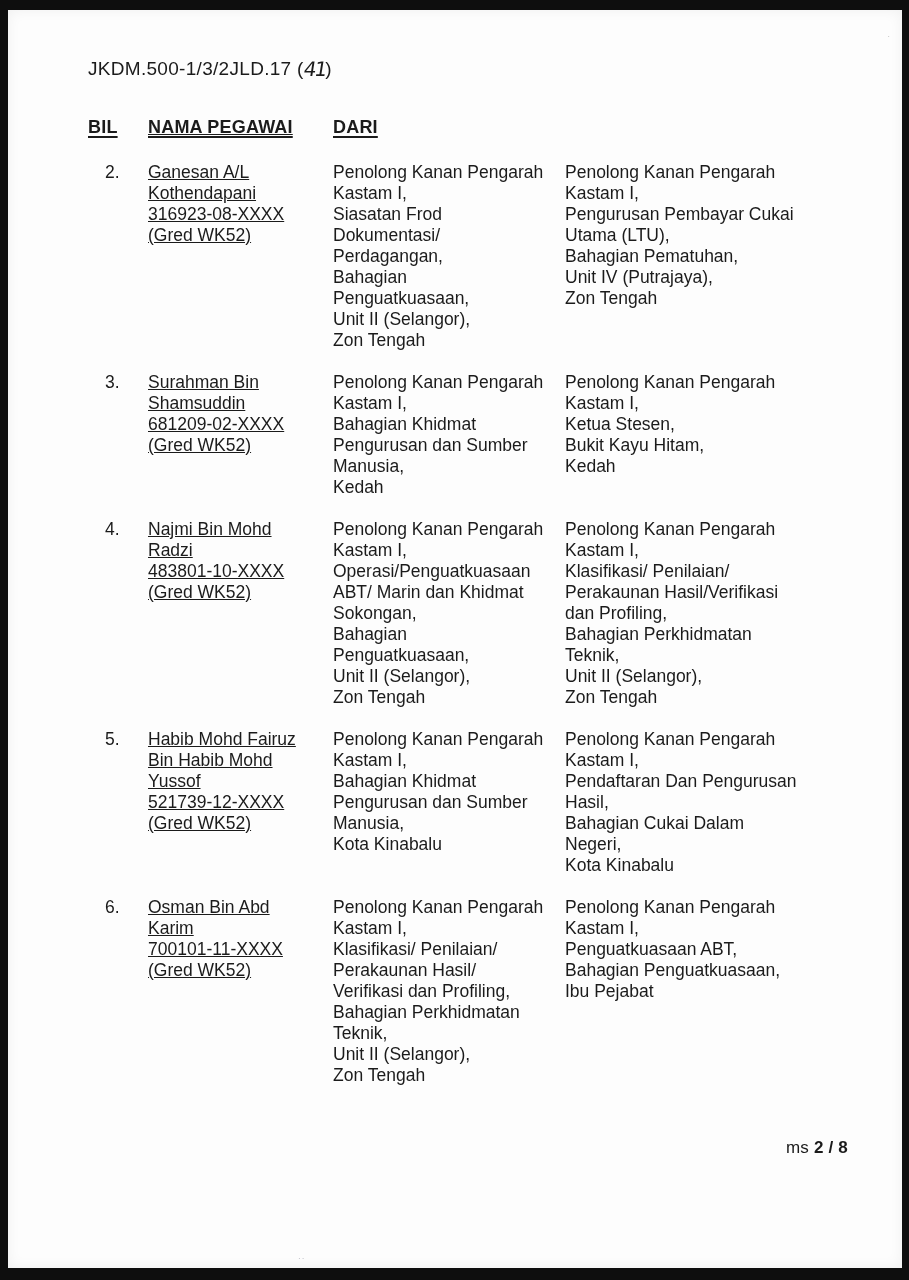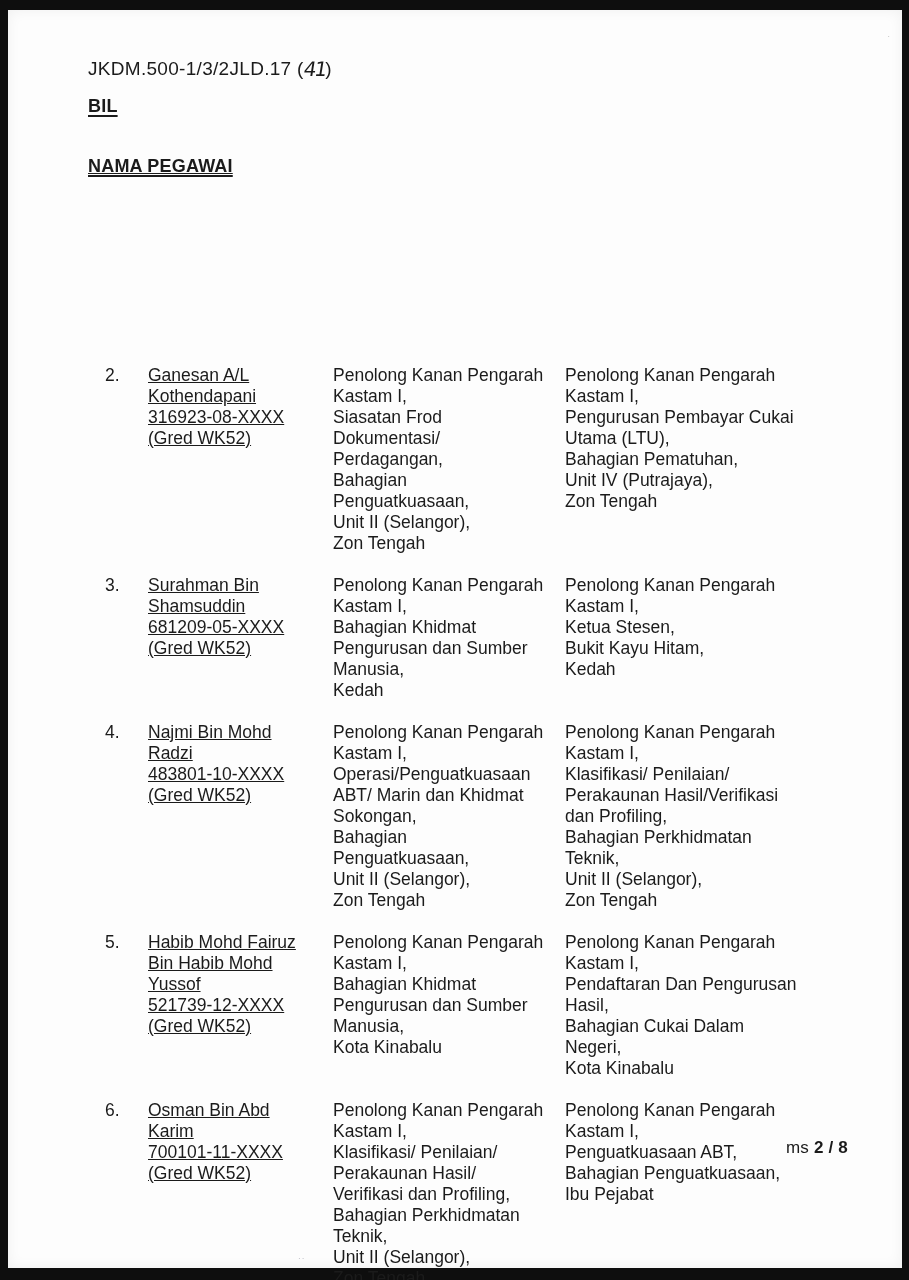--- a/index.html
+++ b/index.html
@@ -22,21 +22,21 @@
 
   .doc-ref { font-size: 19px; letter-spacing: 0.3px; white-space: nowrap; }
   .hand {
     display: inline-block;
     transform: skewX(-9deg) translateY(1px);
     font-family: "DejaVu Sans", sans-serif;
     font-size: 20px;
     letter-spacing: -2px;
   }
 
-  .table-head { display: flex; margin-top: 16px; margin-bottom: 24px; flex-direction: column; }
+  .table-head { display: flex; margin-top: 37px; margin-bottom: 24px; }
   .table-head .hcell {
     font-weight: bold;
     font-size: 18px;
     text-decoration: underline;
     text-underline-offset: 3px;
     text-decoration-thickness: 2px;
     letter-spacing: 0.2px;
   }
   .col-bil  { width: 60px;  flex: 0 0 60px; }
   .col-nama { width: 185px; flex: 0 0 185px; text-decoration: underline; }
@@ -79,20 +79,21 @@
 <body>
 
 <div class="page">
   <div class="content">
 
     <div class="doc-ref"><span>JKDM.500-1/3/2JLD.17</span>&nbsp;<span>(</span><span class="hand">41</span><span>)</span></div>
 
     <div class="table-head">
       <div class="col-bil"><span class="hcell">BIL</span></div>
       <div class="col-nama"><span class="hcell">NAMA PEGAWAI</span></div>
+      <div class="col-dari"><span class="hcell">DARI</span></div>
     </div>
 
     <div id="rows">
   <div class="row">
     <div class="cell col-bil">2.</div>
     <div class="cell col-nama">Ganesan A/L
 Kothendapani
 316923-08-XXXX
 (Gred WK52)</div>
     <div class="cell col-dari">Penolong Kanan Pengarah
@@ -110,21 +111,21 @@
 Utama (LTU),
 Bahagian Pematuhan,
 Unit IV (Putrajaya),
 Zon Tengah</div>
   </div>
 
   <div class="row">
     <div class="cell col-bil">3.</div>
     <div class="cell col-nama">Surahman Bin
 Shamsuddin
-681209-05-XXXX
+681209-02-XXXX
 (Gred WK52)</div>
     <div class="cell col-dari">Penolong Kanan Pengarah
 Kastam I,
 Bahagian Khidmat
 Pengurusan dan Sumber
 Manusia,
 Kedah</div>
     <div class="cell col-ke">Penolong Kanan Pengarah
 Kastam I,
 Ketua Stesen,

